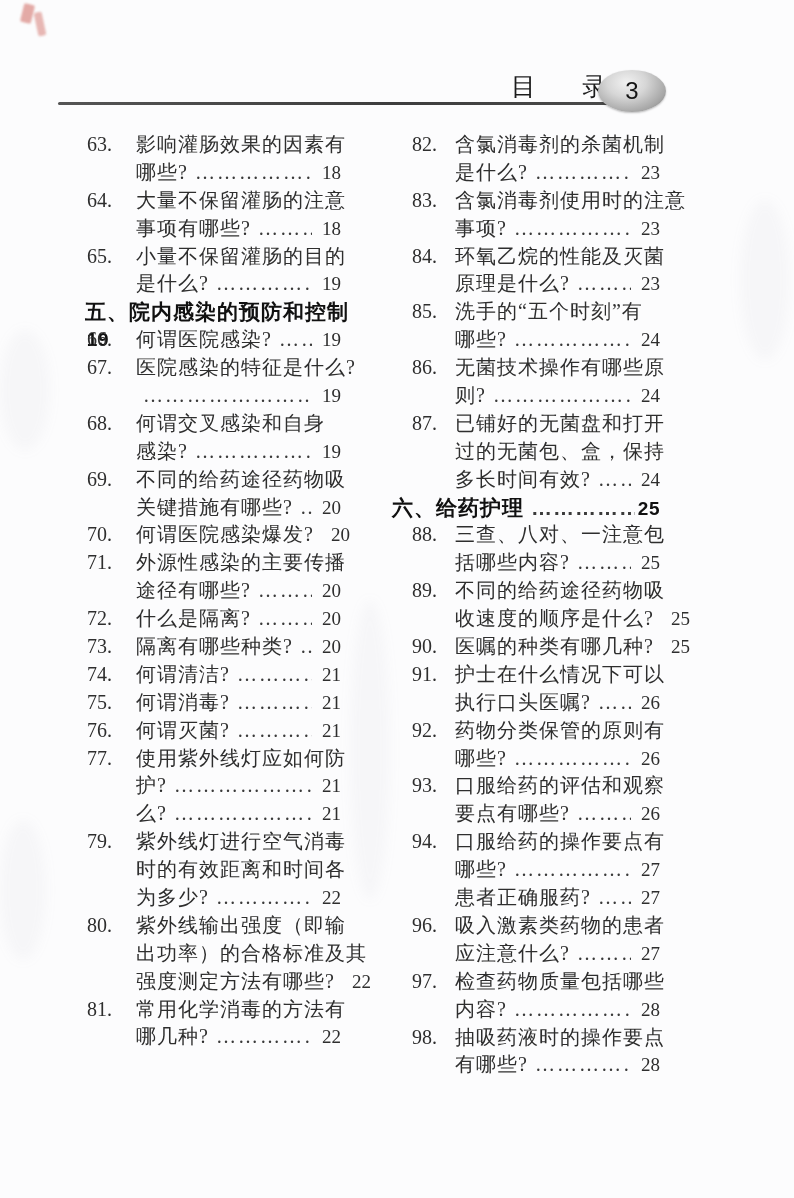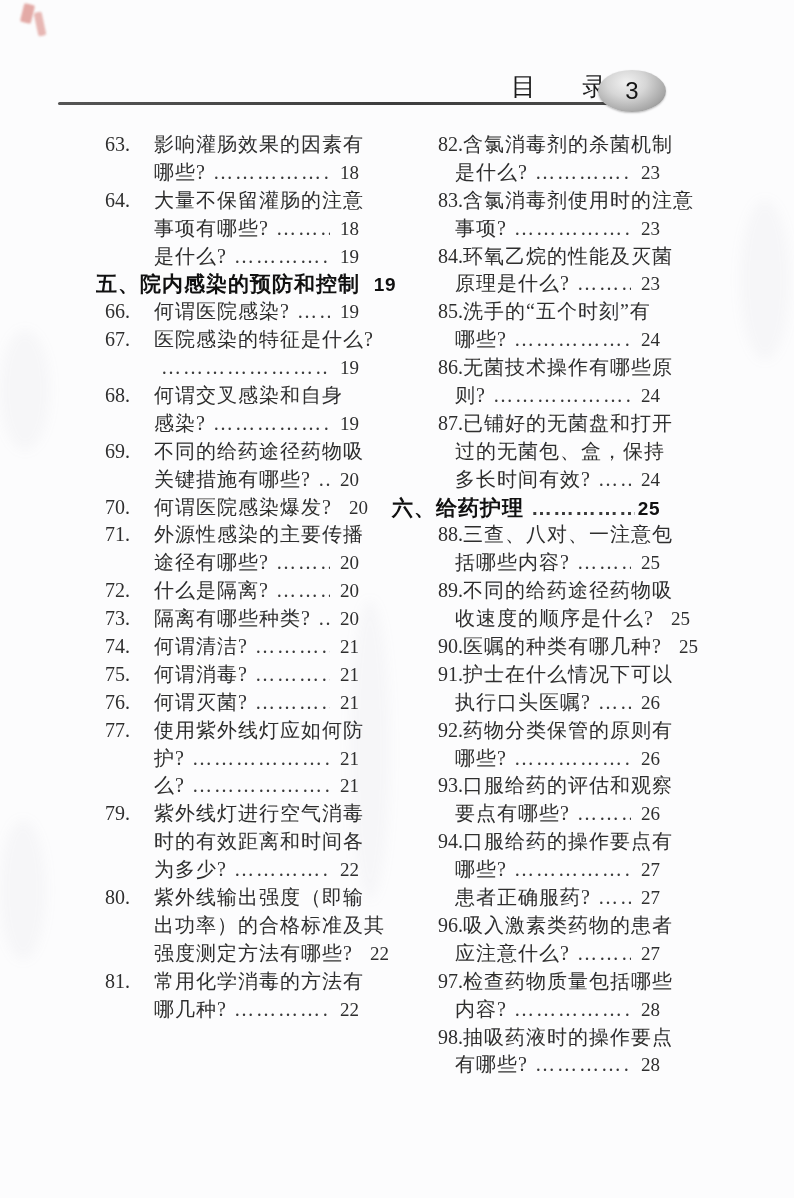--- a/index.html
+++ b/index.html
@@ -29,42 +29,42 @@
     background:radial-gradient(ellipse at 42% 30%, #f1f1f1 0%, #d6d6d6 35%, #a6a6a6 72%, #6f6f6f 100%);
     display:flex;align-items:center;justify-content:center;
     z-index:2;box-shadow:0 1px 2px rgba(0,0,0,.25);
   }
   .page-badge span{
     font-family:"Liberation Sans","DejaVu Sans",sans-serif;
     font-size:24px;color:#141414;
   }
   
   .col{position:absolute;top:131px;}
-  .col-left{left:74px;width:285px;}
+  .col-left{left:56px;width:285px;}
   .col-right{left:392px;width:268px;}
   .toc-line{
     display:flex;align-items:baseline;
     height:27.9px;line-height:27.9px;
     font-size:20px;white-space:nowrap;
   }
   .toc-line .num{flex:0 0 auto;margin-left:31px;width:49px;}
-  .col-right .toc-line .num{margin-left:28px;width:43px;text-align:right;}
+  .col-right .toc-line .num{margin-left:20px;width:43px;}
   .toc-line.cont{padding-left:80px;align-items:flex-end;}
   .col-right .toc-line.cont{padding-left:63px;}
   .toc-line .text{flex:0 0 auto;letter-spacing:1px;}
   .toc-line .leader{
     flex:1 1 auto;overflow:hidden;
     margin:0 5px 0 7px;letter-spacing:2px;color:#3a3a3a;
   }
   .toc-line .page-num{flex:0 0 auto;min-width:24px;text-align:right;font-size:19px;}
   .toc-line.section{
     font-family:"Liberation Sans","DejaVu Sans",sans-serif;
     font-weight:700;font-size:21px;color:#101010;letter-spacing:0.5px;
   }
-  .col-left .toc-line.section{padding-left:22px;}
+  .col-left .toc-line.section{padding-left:22px;flex-direction:column;}
   .col-right .toc-line.section .leader{letter-spacing:1px;margin-right:1px;}
   
   .artifact{position:absolute;pointer-events:none;}
   .red-mark-1{left:22px;top:4px;width:11px;height:19px;background:rgba(198,72,60,.45);transform:rotate(14deg);filter:blur(1px);border-radius:2px;}
   .red-mark-2{left:36px;top:12px;width:8px;height:24px;background:rgba(198,72,60,.38);transform:rotate(-12deg);filter:blur(1.2px);border-radius:2px;}
   .smudge{background:rgba(140,140,155,.05);filter:blur(6px);border-radius:50%;}
   .sm1{left:0px;top:330px;width:50px;height:120px;}
   .sm2{left:740px;top:200px;width:50px;height:160px;}
   .sm3{left:350px;top:600px;width:40px;height:300px;}
   .sm4{left:0px;top:820px;width:46px;height:140px;}
@@ -103,20 +103,26 @@
         <span class="num">64.</span>
         <span class="text">大量不保留灌肠的注意</span>
         <span class="leader"></span>
         <span class="page-num"></span>
       </div>
       <div class="toc-line cont">
         <span class="text">事项有哪些?</span>
         <span class="leader">………………………………………………………………</span>
         <span class="page-num">18</span>
       </div>
+      <div class="toc-line entry">
+        <span class="num">65.</span>
+        <span class="text">小量不保留灌肠的目的</span>
+        <span class="leader"></span>
+        <span class="page-num"></span>
+      </div>
       <div class="toc-line cont">
         <span class="text">是什么?</span>
         <span class="leader">………………………………………………………………</span>
         <span class="page-num">19</span>
       </div>
       <div class="toc-line section">
         <span class="text">五、院内感染的预防和控制</span>
         <span class="leader"></span>
         <span class="page-num">19</span>
       </div>

